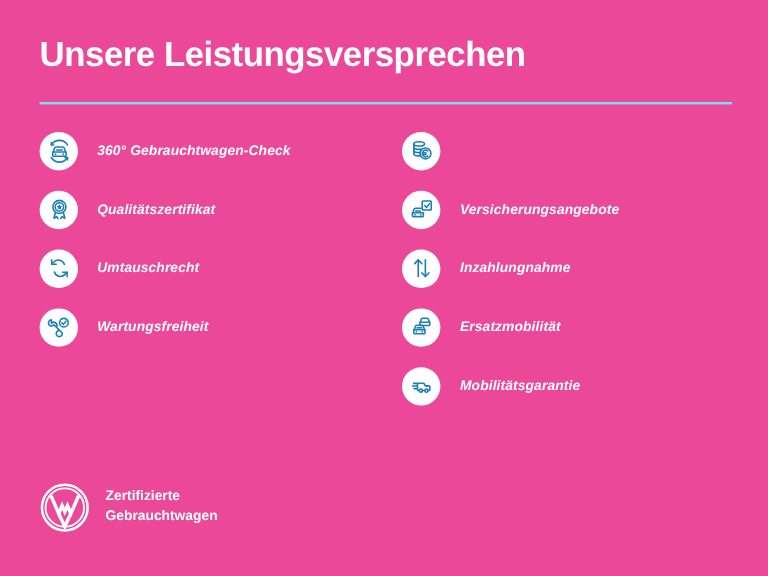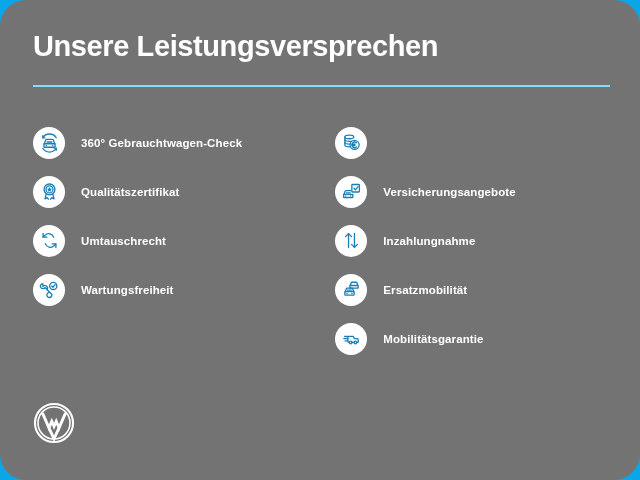--- a/index.html
+++ b/index.html
@@ -11,23 +11,22 @@
     height: 480px;
     overflow: hidden;
     background: #0aa7e8;
     font-family: "Liberation Sans", sans-serif;
     -webkit-font-smoothing: antialiased;
   }
   .page {
     position: relative;
     width: 640px;
     height: 480px;
-    background: #737373;
+    background: #ec4899;
     box-sizing: border-box;
-    border-radius: 26px;
   }
 
   
   .header {
     position: absolute;
     left: 33px;
     top: 30px;
     width: 577px;
   }
   .page-title {
@@ -43,23 +42,24 @@
     margin-top: 22px;
     width: 577px;
     height: 2px;
     background: #7fe0f5;
   }
 
   
   .columns {
     position: absolute;
     left: 0;
-    top: 118px;
+    top: 101px;
     width: 584px;
     display: flex;
+    font-style: italic;
   }
   .column {
     display: flex;
     flex-direction: column;
   }
   .column.left  { margin-left: 33px;  width: 300px; }
   .column.right { margin-left: 26px;  width: 270px; }
 
   .feature-row {
     display: flex;
@@ -273,15 +273,19 @@
 
   <div class="footer">
     <span class="vw-logo">
       <svg viewBox="0 0 64 64">
         <circle cx="32" cy="32" r="29" fill="none" stroke="#ffffff" stroke-width="3.2"></circle>
         <circle cx="32" cy="32" r="24.4" fill="none" stroke="#ffffff" stroke-width="2.4"></circle>
         <path d="M14.5 17 L24.3 39.5 L28.6 29.4 L32 37.2 L35.4 29.4 L39.7 39.5 L49.5 17" fill="none" stroke="#ffffff" stroke-width="4.4" stroke-linejoin="miter" stroke-linecap="butt"></path>
         <path d="M24.3 39.5 L32 56 L39.7 39.5" fill="none" stroke="#ffffff" stroke-width="4.4" stroke-linejoin="miter" stroke-linecap="butt"></path>
       </svg>
     </span>
+    <span class="footer-text">
+      <span>Zertifizierte</span><br>
+      <span>Gebrauchtwagen</span>
+    </span>
   </div>
 
 </div>
 
 </body></html>

